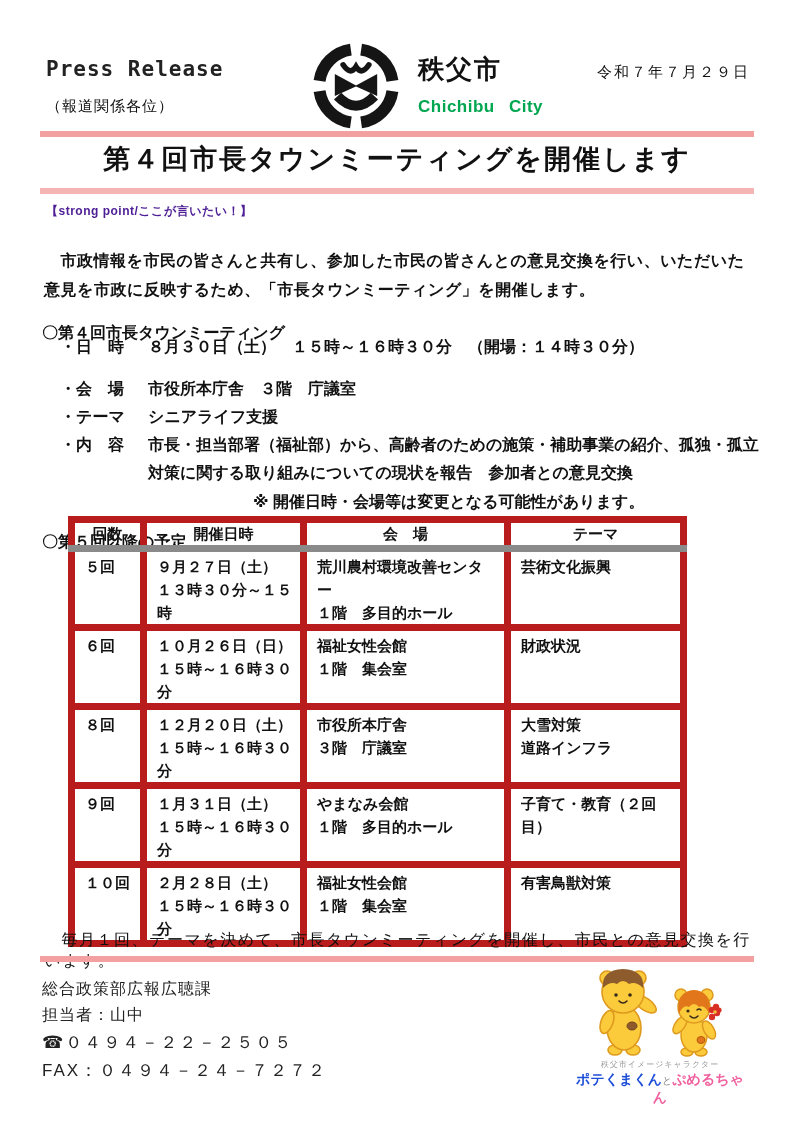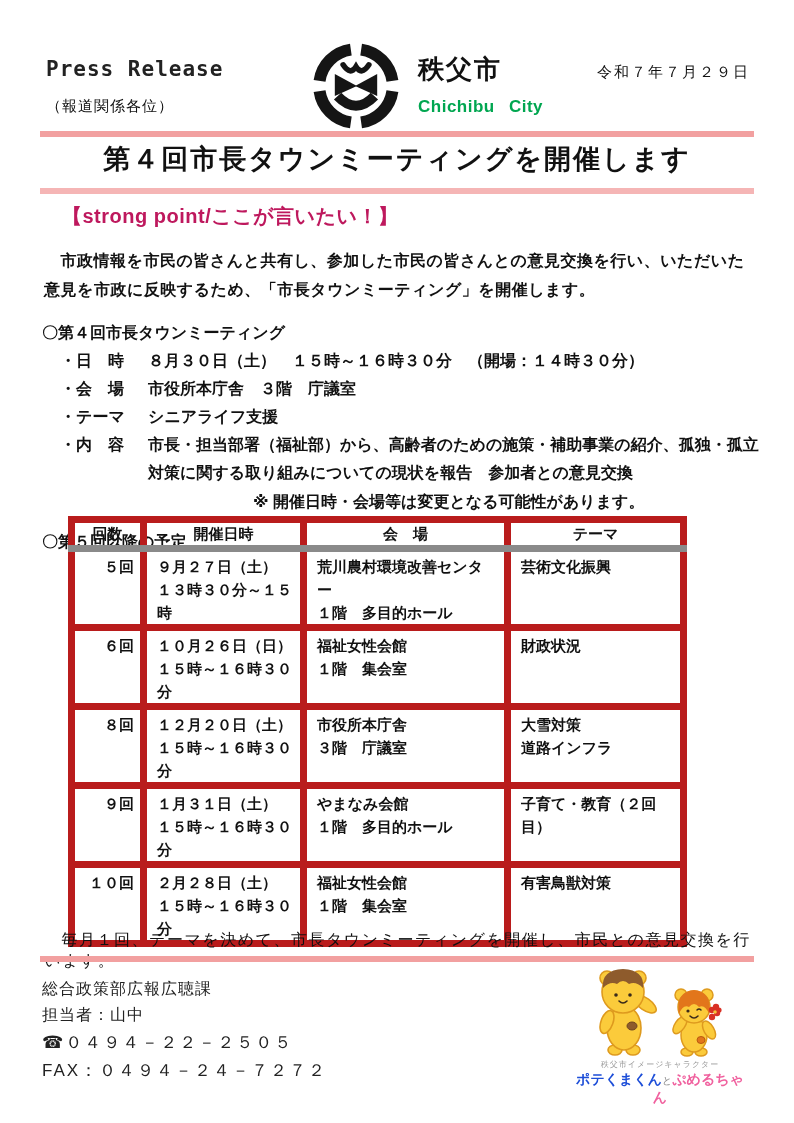--- a/index.html
+++ b/index.html
@@ -23,47 +23,47 @@
   
   .bar { position:absolute; left:40px; width:714px; height:6px; background:#F2A0A0; }
   .bar1 { top:131px; }
   .bar2 { top:188px; background:#F5B5B5; }
   .bar3 { top:956px; }
   
   .doc-title {
     position:absolute; left:0; top:141px; width:100%; text-align:center;
     font-size:27px; font-weight:bold; letter-spacing:2px;
   }
-  .green-head { position:absolute; left:62px; font-size:20px; font-weight:bold; color:#be185d; letter-spacing:.5px; }
+  .green-head { position:absolute; left:46px; font-size:12px; font-weight:bold; color:#4c1d95; letter-spacing:.5px; }
   .gh-strong { top:203px; }
   .gh-next { top:902px; }
   .lead {
     position:absolute; left:44px; top:246px; width:708px;
     font-size:16px; font-weight:bold; line-height:29px; letter-spacing:.5px;
   }
   
   .m4-head { position:absolute; left:42px; top:323px; font-size:16px; font-weight:bold; }
   .m4-row { position:absolute; left:60px; font-size:16px; font-weight:bold; display:flex; }
   .m4-row .lbl { width:88px; flex:0 0 auto; }
   .m4-row .val { white-space:nowrap; }
-  .m4-r0 { top:351px; } .m4-r1 { top:379px; } .m4-r2 { top:407px; } .m4-r3 { top:435px; }
+  .m4-r0 { top:337px; } .m4-r1 { top:379px; } .m4-r2 { top:407px; } .m4-r3 { top:435px; }
   .m4-cont { position:absolute; left:148px; top:463px; font-size:16px; font-weight:bold; }
   
   .sch-head { position:absolute; left:42px; top:492px; font-size:16px; font-weight:bold;margin-top:40px; }
   .sch-note { position:absolute; left:253px; top:492px; font-size:16px; font-weight:bold; }
   table.sch {
     position:absolute; left:68px; top:516px; width:612px;
     border-collapse:collapse; table-layout:fixed;
     font-size:15px; font-weight:bold;
   }
   table.sch th, table.sch td { border:7px solid #b91c1c; vertical-align:top; }
   table.sch { border:2px solid #3a3a3a; }
   table.sch th { height:29px; text-align:center; vertical-align:middle; font-weight:bold; border-bottom-color:#8a8a8a; }
   table.sch td { height:49px; padding:3px 6px 0 10px; line-height:23px; }
-  td.c-no { text-align:right; padding-left:0; }
+  td.c-no { text-align:left; padding-left:0; }
   .col-no { width:72px; } .col-dt { width:160px; } .col-venue { width:204px; } .col-theme { width:176px; }
   
   .np-body { position:absolute; left:44px; top:930px; width:720px; font-size:16px; letter-spacing:1.5px; }
   
   .ft { position:absolute; left:42px; font-size:16px; letter-spacing:1px; color:#222; }
   .ft-dept { top:979px; }
   .ft-person { top:1005px; }
   .ft-tel { top:1031px; font-size:17px; letter-spacing:2px; }
   .ft-fax { top:1059px; font-size:17px; letter-spacing:2px; font-family:"Liberation Sans","DejaVu Sans",sans-serif; }
   

